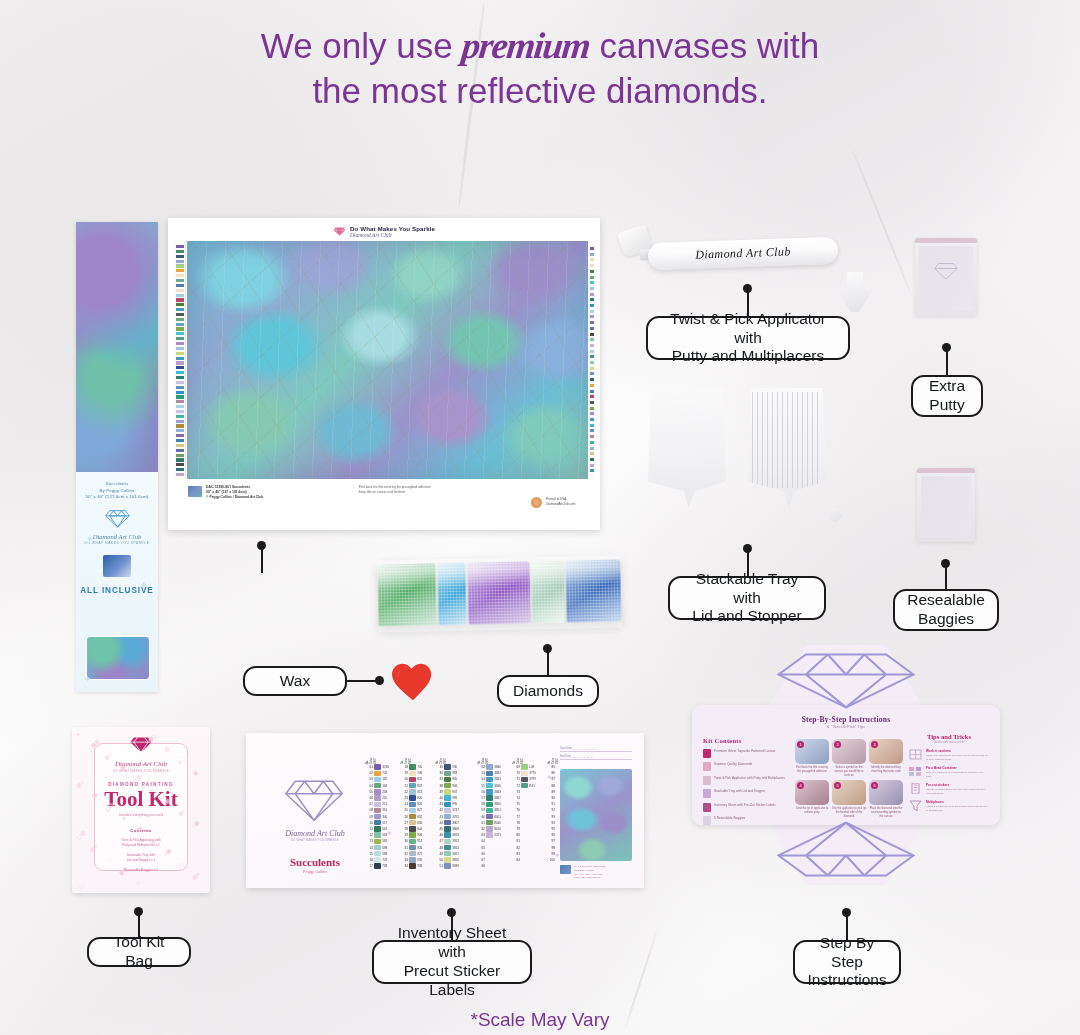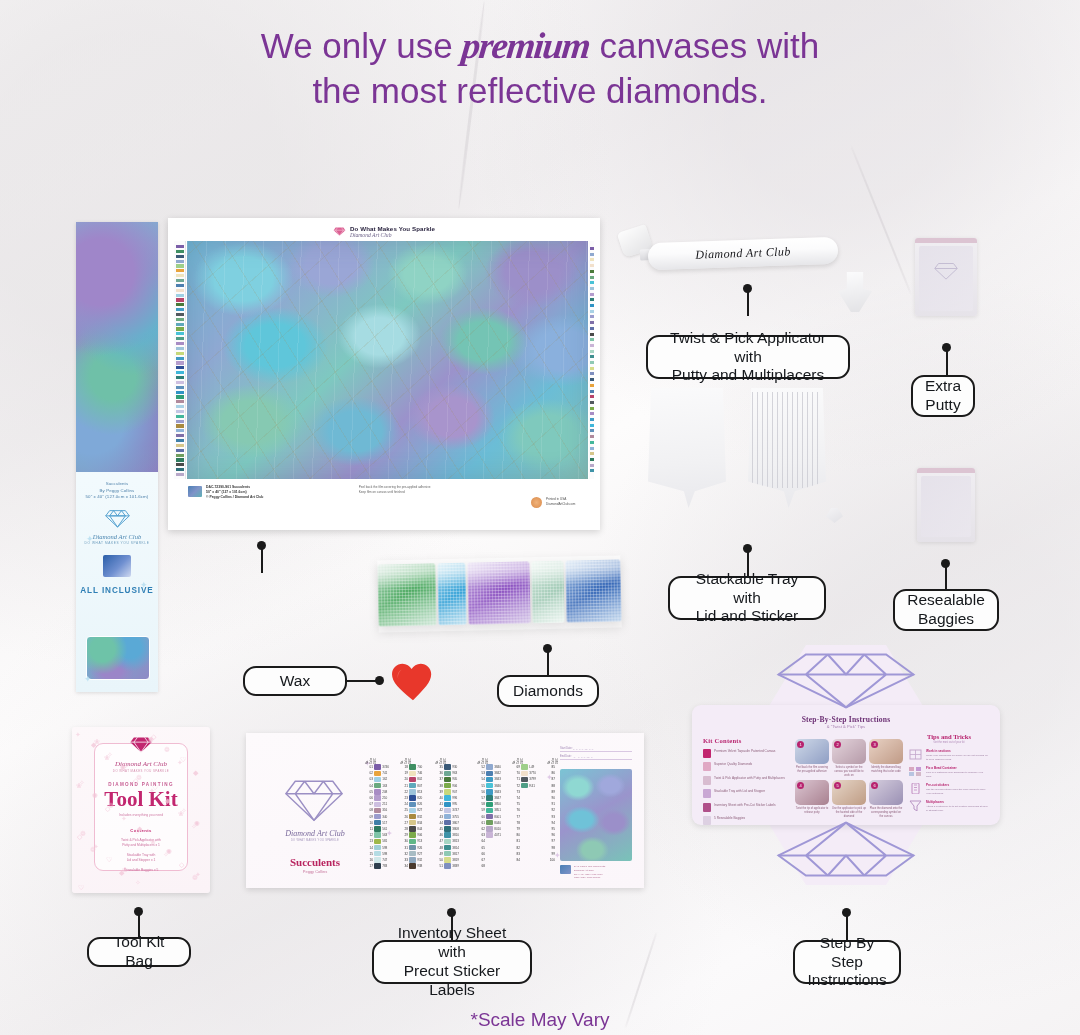--- a/index.html
+++ b/index.html
@@ -1262,31 +1262,31 @@
   <div class="dot" style="left:257px;top:541px;"></div>
 
   <div class="callout" style="left:243px;top:666px;width:104px;height:30px;">Wax</div>
   <div class="lead h" style="left:347px;top:680px;width:32px;"></div>
   <div class="dot" style="left:375px;top:676px;"></div>
 
   <div class="callout" style="left:497px;top:675px;width:102px;height:32px;">Diamonds</div>
   <div class="lead v" style="left:547px;top:648px;height:27px;"></div>
   <div class="dot" style="left:543px;top:644px;"></div>
 
-  <div class="callout" style="left:646px;top:316px;width:204px;height:44px;margin-top:19px;">Twist &amp; Pick Applicator with
+  <div class="callout" style="left:646px;top:316px;width:204px;height:44px;">Twist &amp; Pick Applicator with
 Putty and Multiplacers</div>
   <div class="lead v" style="left:747px;top:288px;height:28px;"></div>
   <div class="dot" style="left:743px;top:284px;"></div>
 
   <div class="callout" style="left:668px;top:576px;width:158px;height:44px;">Stackable Tray with
-Lid and Sticker</div>
+Lid and Stopper</div>
   <div class="lead v" style="left:747px;top:548px;height:28px;"></div>
   <div class="dot" style="left:743px;top:544px;"></div>
 
-  <div class="callout" style="left:911px;top:375px;width:64px;height:42px;">Extra
+  <div class="callout" style="left:911px;top:375px;width:72px;height:42px;">Extra
 Putty</div>
   <div class="lead v" style="left:946px;top:347px;height:28px;"></div>
   <div class="dot" style="left:942px;top:343px;"></div>
 
   <div class="callout" style="left:893px;top:589px;width:106px;height:42px;">Resealable
 Baggies</div>
   <div class="lead v" style="left:945px;top:563px;height:26px;"></div>
   <div class="dot" style="left:941px;top:559px;"></div>
 
   <div class="callout" style="left:87px;top:937px;width:104px;height:30px;">Tool Kit Bag</div>

